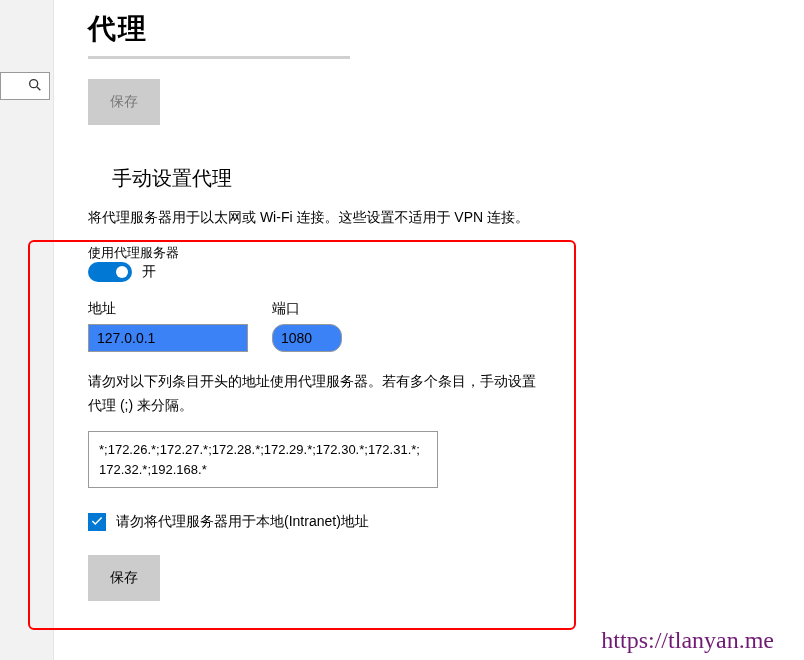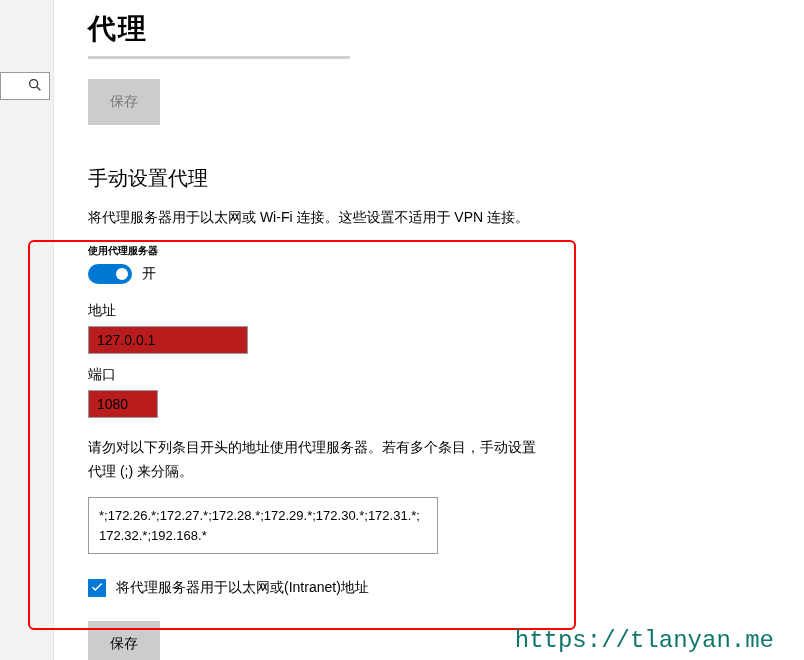--- a/index.html
+++ b/index.html
@@ -55,70 +55,71 @@
       font-family: inherit;
     }
     .btn.active {
       background:#cccccc;
       color:#000;
     }
     .section-title {
       font-size: 20px;
       margin-top: 40px;
       margin-bottom: 14px;
+      margin-left: 24px;
     }
     .para {
       font-size: 14px;
       line-height: 1.7;
       max-width: 450px;
       margin-bottom: 14px;
     }
     .highlight-box {
       border: 2px solid #ff0000;
       position: absolute;
       left: 28px; top: 240px;
       width: 548px;
       height: 390px;
       pointer-events: none;
       border-radius: 6px;
     }
-    .toggle-label { font-size:10px; margin-bottom:6px;font-weight:bold; }
+    .toggle-label { font-size:13px; margin-bottom:0; }
     .toggle-row { display:flex; align-items:center; gap:10px; margin-bottom:18px; }
     .toggle {
       width: 44px; height: 20px; border-radius: 10px;
       background: #0078d4; position:relative; cursor:pointer;
     }
     .toggle .knob {
       width:12px; height:12px; border-radius:50%; background:#fff;
       position:absolute; top:4px; right:4px;
     }
     .toggle-state { font-size:14px; }
-    .fields { display:flex; gap:12px; margin-bottom:18px;flex-direction:column; }
+    .fields { display:flex; gap:24px; margin-bottom:18px; }
     .field label { font-size:14px; display:block; margin-bottom:6px; }
     .text-input {
       border:1px solid #999; padding:5px 8px; font-size:14px;
-      font-family: inherit; background:#b91c1c;
+      font-family: inherit; background:#3b82f6;
     }
     .addr { width: 160px; }
-    .port { width: 70px; }
+    .port { width: 70px; border-radius: 12px; }
     .bypass-box {
       border:1px solid #999; padding:8px 10px; width: 350px;
       font-size:13px; line-height:1.5; min-height:52px;
       font-family: inherit; resize:none;
     }
     .check-row { display:flex; align-items:center; gap:10px; margin:22px 0 24px; }
     .checkbox {
       width:18px; height:18px; background:#0078d4;
       display:flex; align-items:center; justify-content:center;
     }
     .checkbox svg { width:14px; height:14px; stroke:#fff; stroke-width:2.5; fill:none; }
     .watermark {
       position:absolute;
       right: 30px; bottom: 6px;
-      color:#0f766e; font-size:24px; font-family: Liberation Mono, monospace; margin-left: 27px;
+      color:#701a75; font-size:24px; font-family: Liberation Serif, serif; margin-left: 27px;
     }
   </style>
 </head>
 <body>
 
 <div class="left-pane">
   <div class="search-box">
     <span>
       <svg viewBox="0 0 24 24" fill="none" stroke-width="2">
           <circle cx="10" cy="10" r="6"></circle>
@@ -159,20 +160,20 @@
   <textarea class="bypass-box" style="">*;172.26.*;172.27.*;172.28.*;172.29.*;172.30.*;172.31.*;172.32.*;192.168.*</textarea>
 
   <div class="check-row">
     <div class="checkbox">
       <span>
         <svg viewBox="0 0 24 24">
             <polyline points="4,12 9,17 20,6"></polyline>
           </svg>
       </span>
     </div>
-    <span>将代理服务器用于以太网或(Intranet)地址</span>
+    <span>请勿将代理服务器用于本地(Intranet)地址</span>
   </div>
 
   <button class="btn active">保存</button>
 </div>
 
 <div class="highlight-box"></div>
 <div class="watermark">https://tlanyan.me</div>
 
 </body></html>

